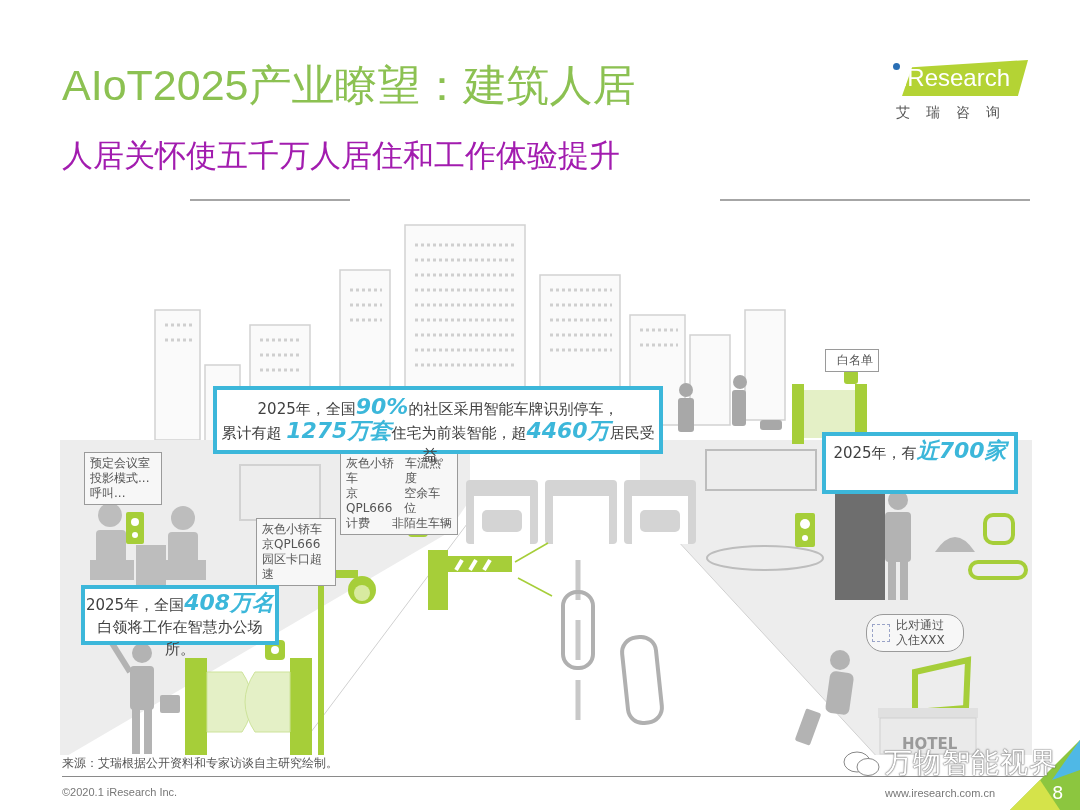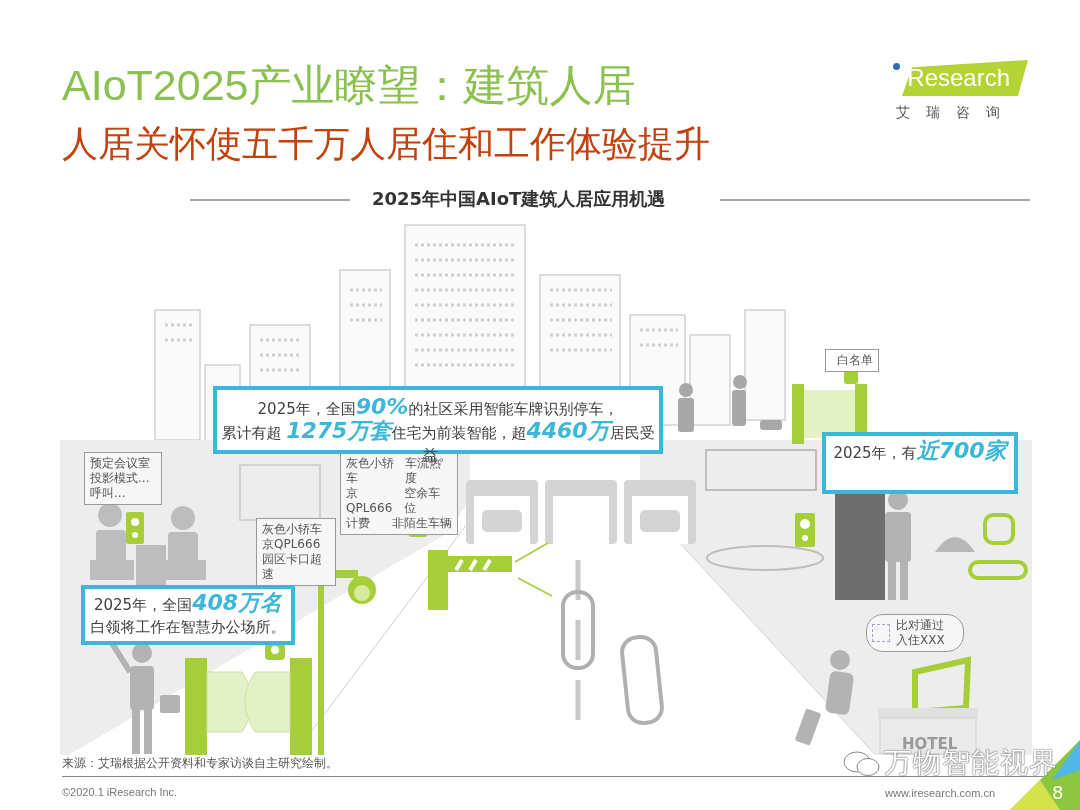--- a/index.html
+++ b/index.html
@@ -1,20 +1,20 @@
 <!DOCTYPE html>
 <html><head>
 <meta charset="utf-8">
 <style>
   * { box-sizing: border-box; margin: 0; padding: 0; }
   html, body { width: 1080px; height: 810px; overflow: hidden; background: #ffffff; }
   body { position: relative; font-family: "DejaVu Sans", "Liberation Sans", sans-serif; color: #404040; }
 
   .title { position: absolute; left: 62px; top: 64px; font-size: 43px; color: #8cc152; letter-spacing: 0px; line-height: 1; font-family: "Liberation Sans", "DejaVu Sans", sans-serif; }
-  .subtitle { position: absolute; left: 62px; top: 126px; font-size: 36px; color: #c2410c; line-height: 1; font-family: "Liberation Sans", "DejaVu Sans", sans-serif; }
+  .subtitle { position: absolute; left: 62px; top: 140px; font-size: 31px; color: #a21caf; line-height: 1; font-family: "Liberation Sans", "DejaVu Sans", sans-serif; }
 
   .logo { position: absolute; left: 888px; top: 56px; width: 150px; height: 70px; }
   .logo .badge { position: absolute; left: 14px; top: 4px; width: 126px; height: 36px; background: #b4d334; clip-path: polygon(8% 20%, 100% 0%, 92% 100%, 0% 100%); }
   .logo .badge-text { position: absolute; left: 14px; top: 8px; font-size: 24px; color: #fff; font-family: "Liberation Sans", sans-serif; line-height: 28px; }
   .logo .dot { position: absolute; left: 5px; top: 7px; width: 7px; height: 7px; border-radius: 50%; background: #2a6fb5; }
   .logo .cn { position: absolute; left: 8px; top: 48px; font-size: 14px; color: #555; letter-spacing: 16px; }
 
   .section-row { position: absolute; left: 190px; top: 186px; width: 840px; height: 26px; }
   .section-row .line { position: absolute; top: 13px; height: 2px; background: #a6a6a6; }
   .section-row .line.l { left: 0; width: 160px; }
@@ -45,21 +45,20 @@
 
 <div class="logo">
   <div class="badge"></div>
   <div class="dot"></div>
   <div class="badge-text">iResearch</div>
   <div class="cn">艾瑞咨询</div>
 </div>
 
 <div class="section-row">
   <div class="line l"></div>
-  <div class="section-title">2025年中国AIoT建筑人居应用机遇</div>
   <div class="line r"></div>
 </div>
 
 <svg class="illus" viewBox="60 215 972 540" width="972" height="540">
 
   <g fill="#fafafa" stroke="#d2d2d2" stroke-width="1.5">
     <rect x="155" y="310" width="45" height="130"></rect>
     <rect x="205" y="365" width="35" height="80"></rect>
     <rect x="250" y="325" width="60" height="120"></rect>
     <rect x="340" y="270" width="50" height="170"></rect>
@@ -256,21 +255,21 @@
 
 <div class="callout" style="left:213px; top:386px; width:450px; height:68px; padding-top:6px;">
   <div><span>2025年，全国</span><span class="hl">90%</span><span>的社区采用智能车牌识别停车，</span></div>
   <div><span>累计有超 </span><span class="hl">1275万套</span><span>住宅为前装智能，超</span><span class="hl">4460万</span><span>居民受益。</span></div>
 </div>
 
 <div class="callout" style="left:822px; top:432px; width:196px; height:62px; padding-top:4px;">
   <div><span>2025年，有</span><span class="hl">近700家</span></div>
 </div>
 
-<div class="callout" style="left:81px; top:585px; width:214px; height:60px; padding-top:3px;">
+<div class="callout" style="left:81px; top:585px; width:198px; height:60px; padding-top:3px;">
   <div><span>2025年，全国</span><span class="hl">408万名</span></div>
   <div>白领将工作在智慧办公场所。</div>
 </div>
 
 <div class="source">来源：艾瑞根据公开资料和专家访谈自主研究绘制。</div>
 <div class="rule"></div>
 <div class="copyright">©2020.1 iResearch Inc.</div>
 <div class="url">www.iresearch.com.cn</div>
 
 <svg class="corner" viewBox="0 0 70 70" width="70" height="70">

